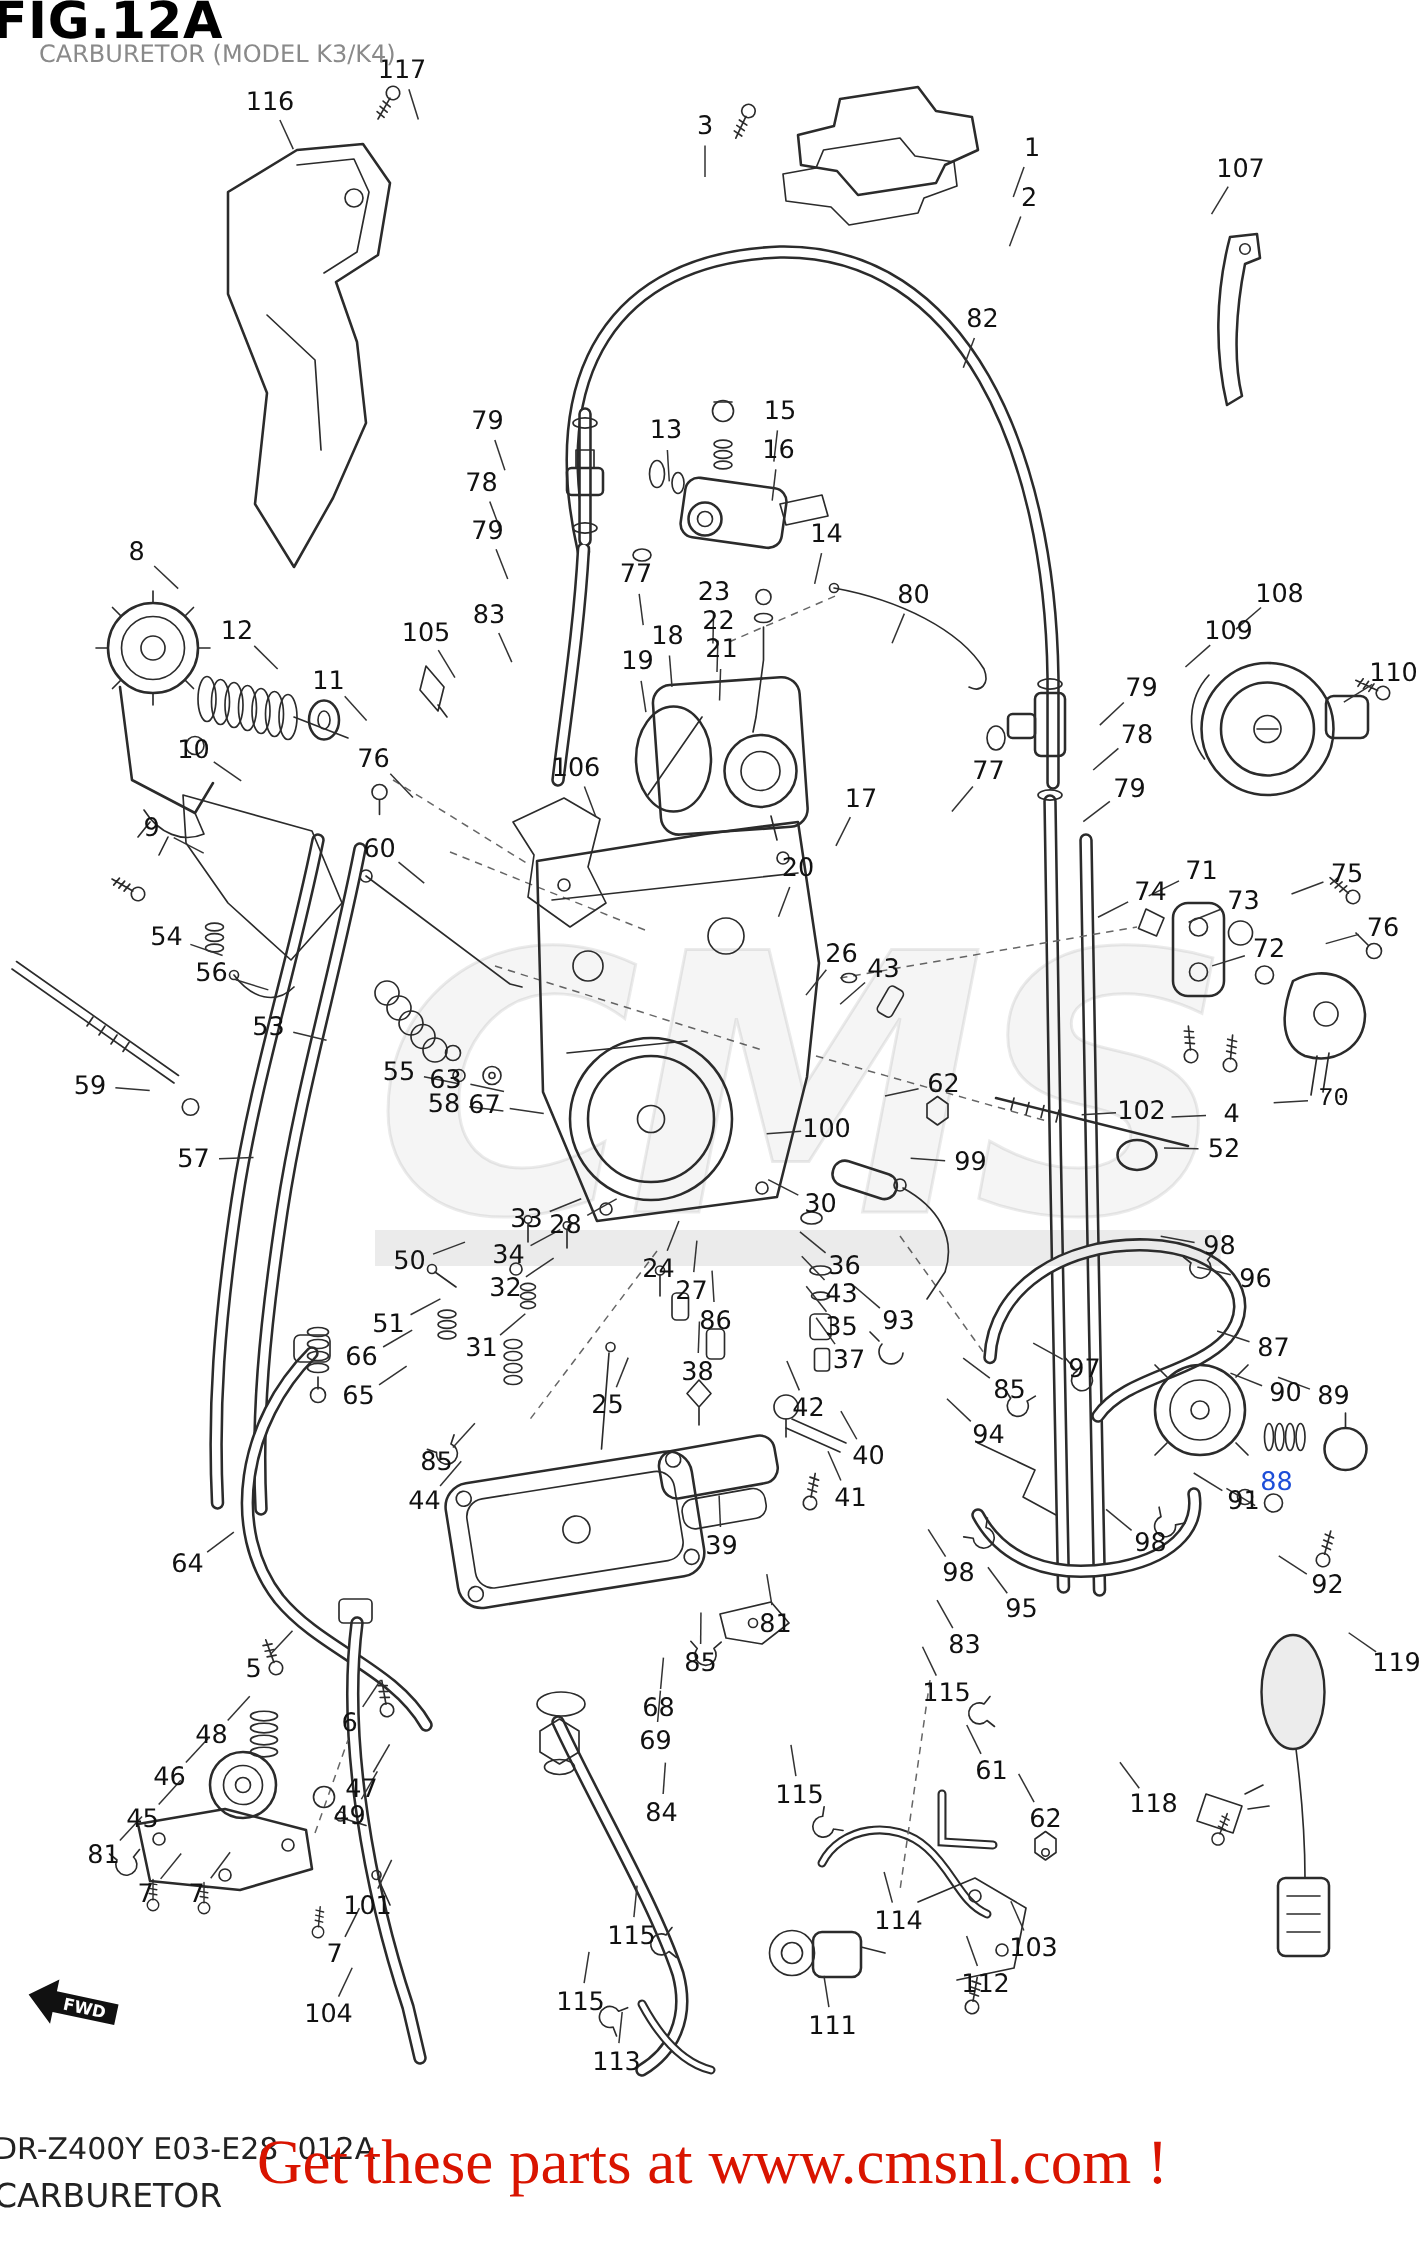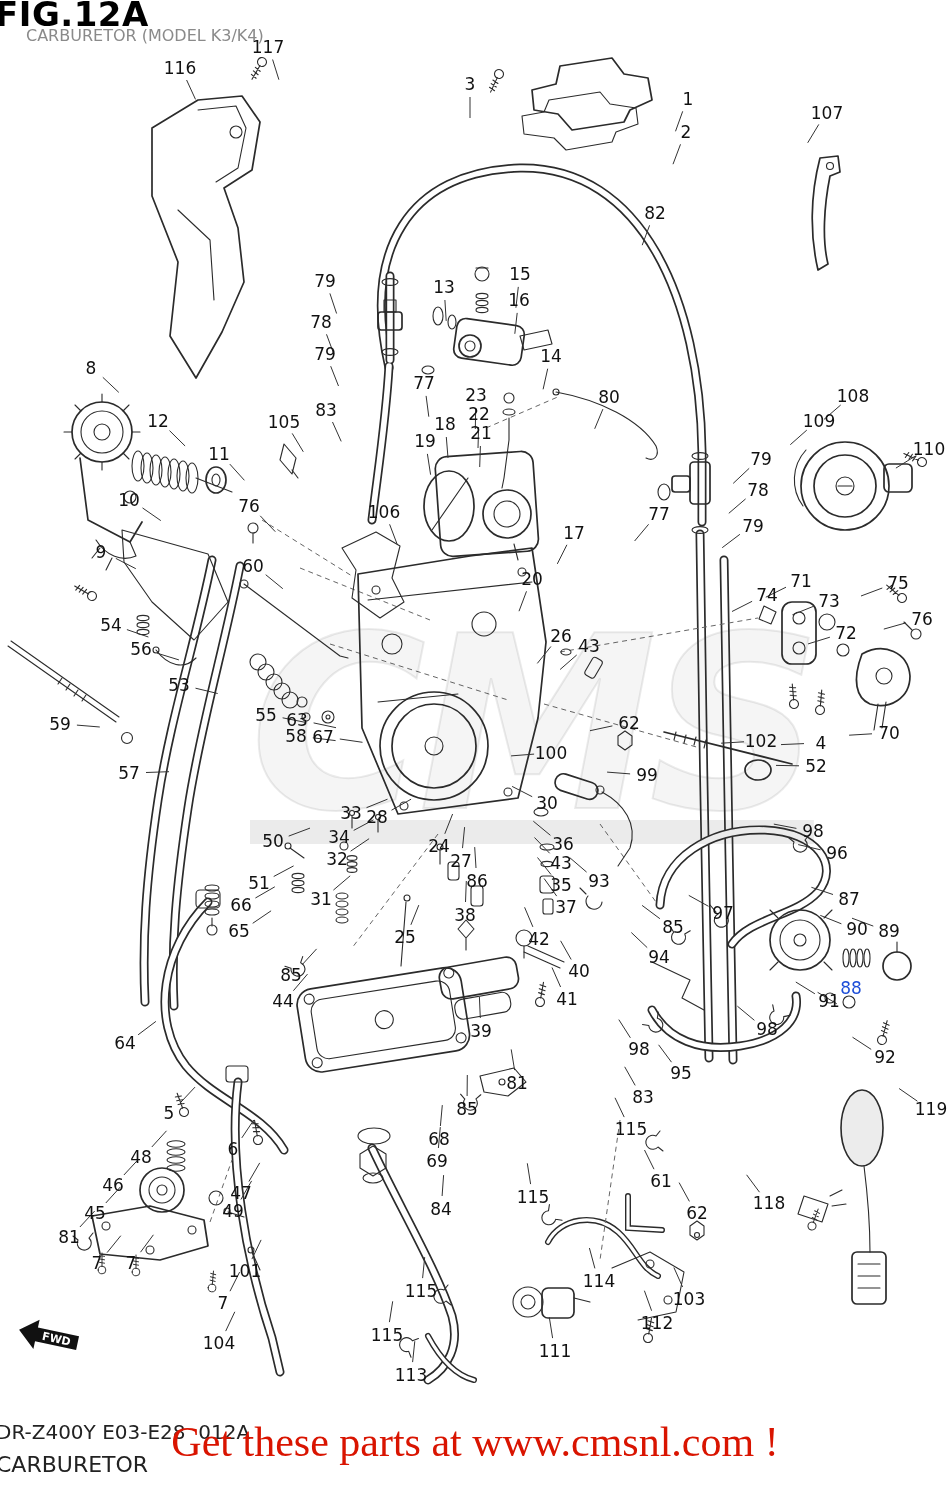--- a/index.html
+++ b/index.html
@@ -627,21 +627,21 @@
       <div class="part-label" style="left: 111px; top: 625px; color: rgb(17, 17, 17);">54</div>
       <div class="part-label" style="left: 846px; top: 633px; color: rgb(17, 17, 17);">72</div>
       <div class="part-label" style="left: 561px; top: 636px; color: rgb(17, 17, 17);">26</div>
       <div class="part-label" style="left: 589px; top: 646px; color: rgb(17, 17, 17);">43</div>
       <div class="part-label" style="left: 141px; top: 649px; color: rgb(17, 17, 17);">56</div>
       <div class="part-label" style="left: 179px; top: 685px; color: rgb(17, 17, 17);">53</div>
       <div class="part-label" style="left: 266px; top: 715px; color: rgb(17, 17, 17);">55</div>
       <div class="part-label" style="left: 297px; top: 720px; color: rgb(17, 17, 17);">63</div>
       <div class="part-label" style="left: 629px; top: 723px; color: rgb(17, 17, 17);">62</div>
       <div class="part-label" style="left: 60px; top: 724px; color: rgb(17, 17, 17);">59</div>
-      <div class="part-label" style="left: 889px; top: 733px; color: rgb(17, 17, 17);">70</div>
+      <div class="part-label" style="left: 889px; top: 733px; color: rgb(17, 17, 17); font-family: Liberation Mono, monospace;">70</div>
       <div class="part-label" style="left: 296px; top: 736px; color: rgb(17, 17, 17);">58</div>
       <div class="part-label" style="left: 323px; top: 737px; color: rgb(17, 17, 17);">67</div>
       <div class="part-label" style="left: 761px; top: 741px; color: rgb(17, 17, 17);">102</div>
       <div class="part-label" style="left: 821px; top: 743px; color: rgb(17, 17, 17);">4</div>
       <div class="part-label" style="left: 551px; top: 753px; color: rgb(17, 17, 17);">100</div>
       <div class="part-label" style="left: 816px; top: 766px; color: rgb(17, 17, 17);">52</div>
       <div class="part-label" style="left: 129px; top: 773px; color: rgb(17, 17, 17);">57</div>
       <div class="part-label" style="left: 647px; top: 775px; color: rgb(17, 17, 17);">99</div>
       <div class="part-label" style="left: 547px; top: 803px; color: rgb(17, 17, 17);">30</div>
       <div class="part-label" style="left: 351px; top: 813px; color: rgb(17, 17, 17);">33</div>

